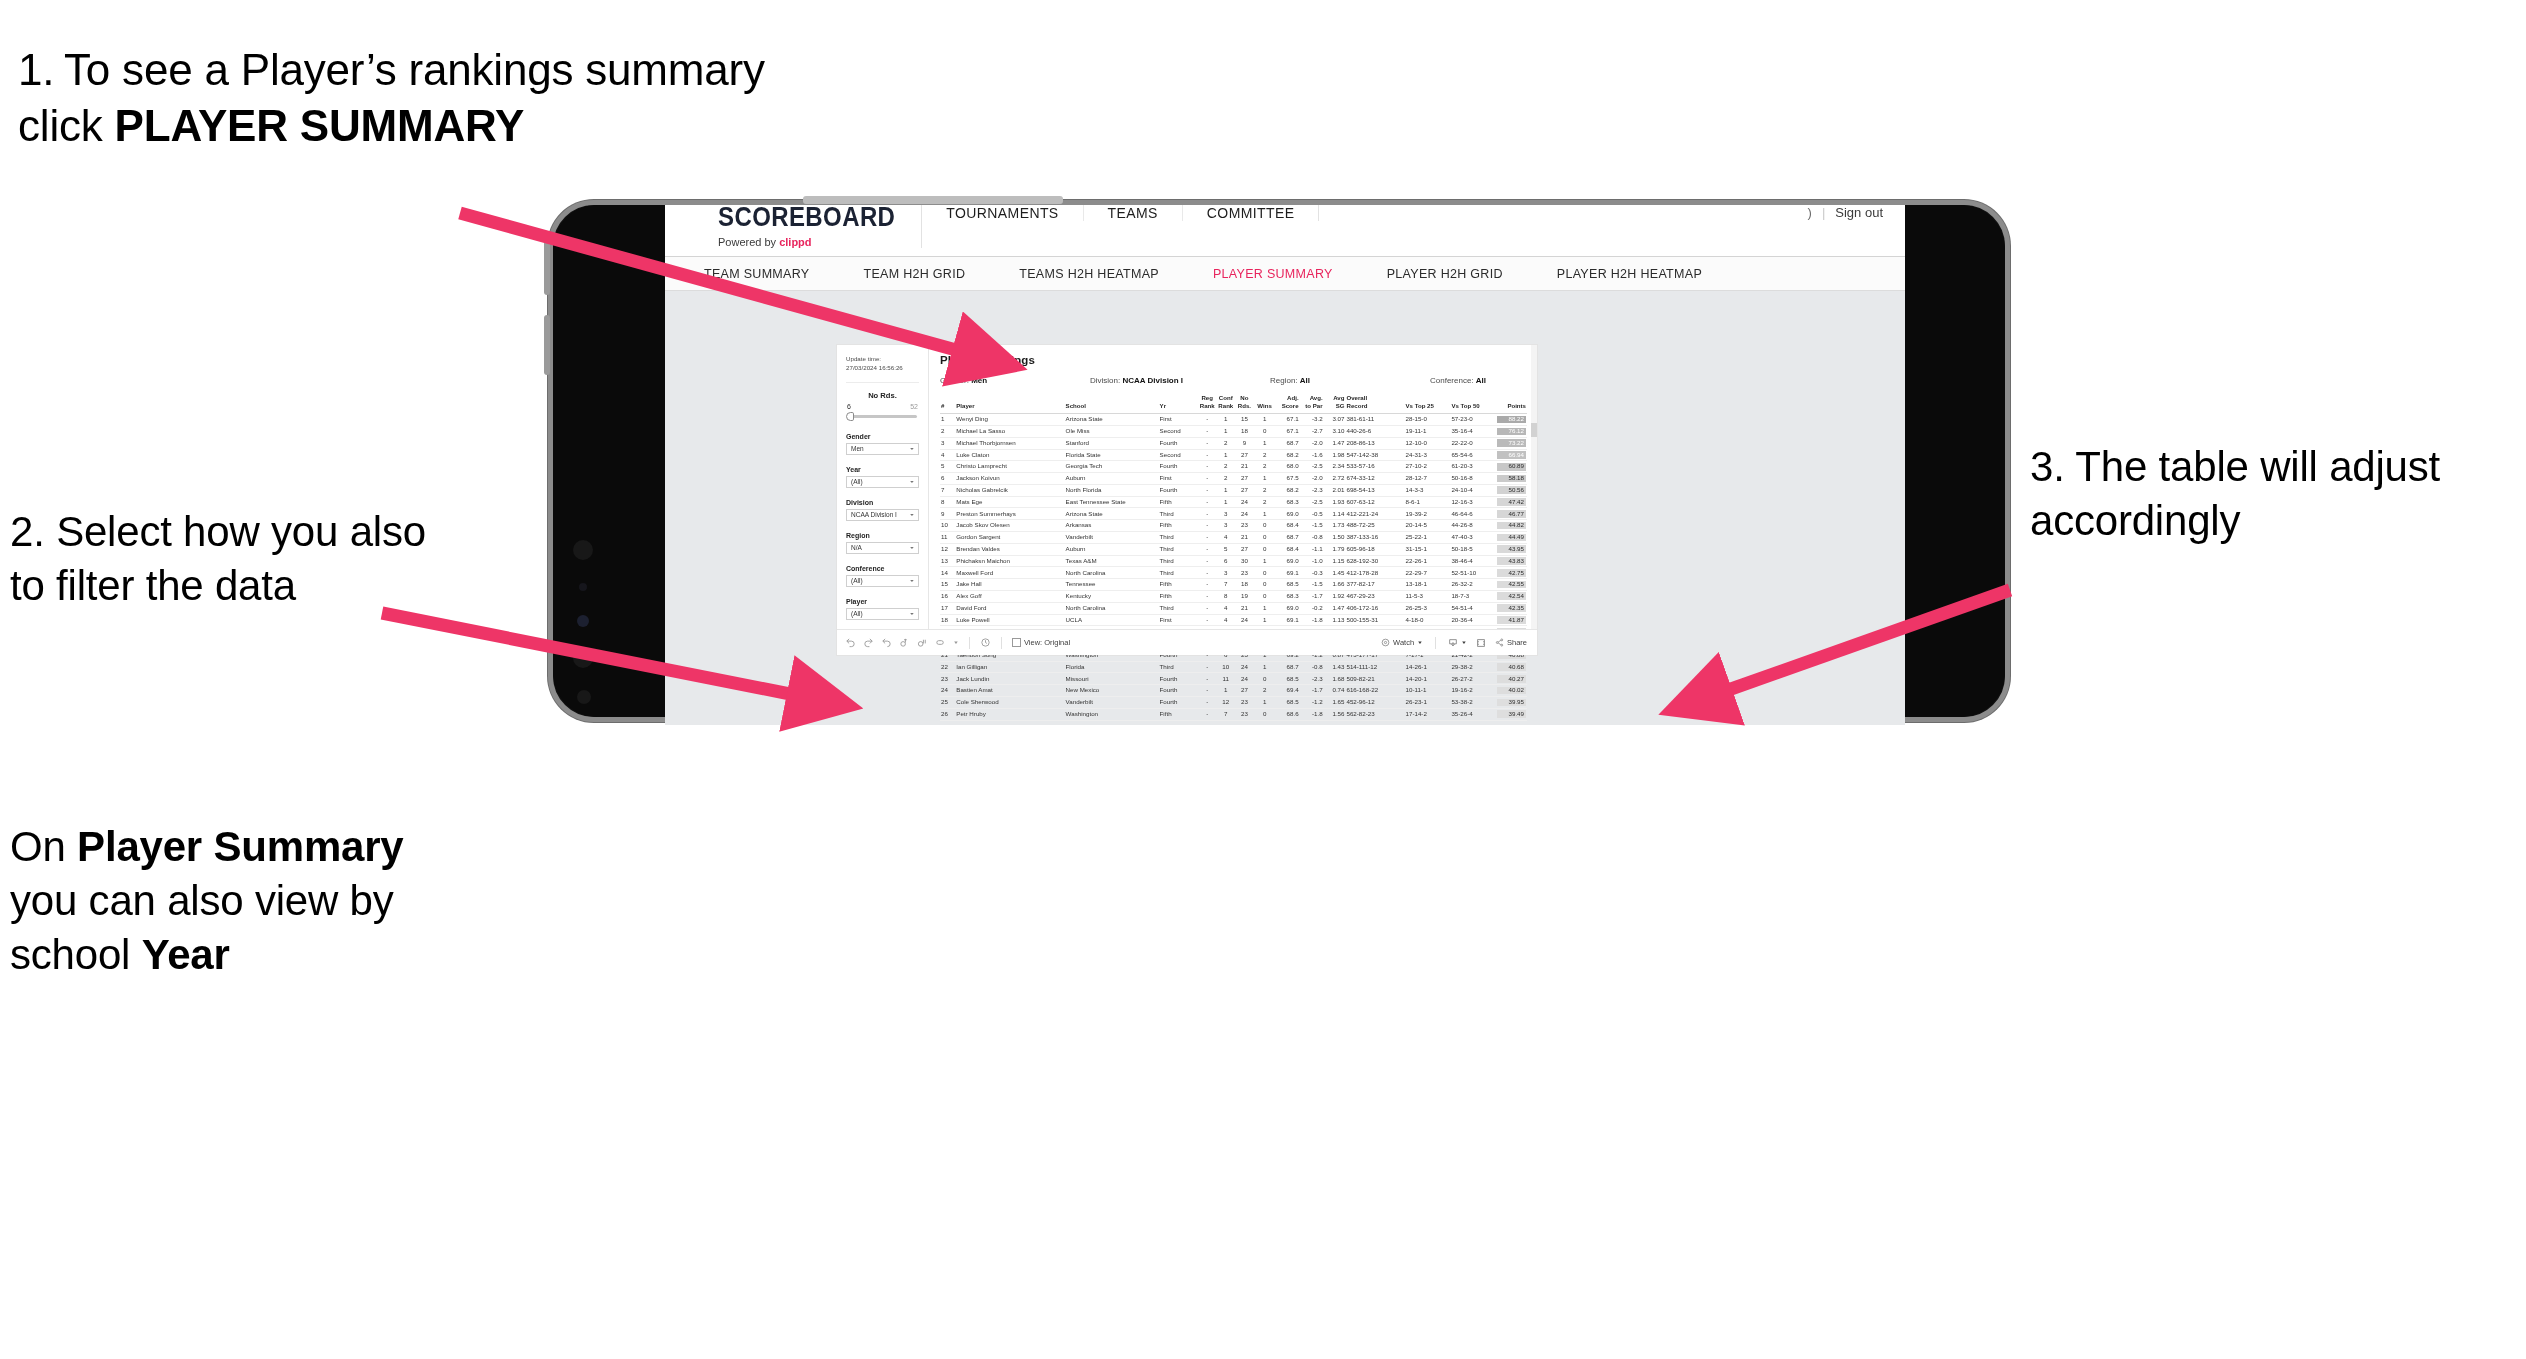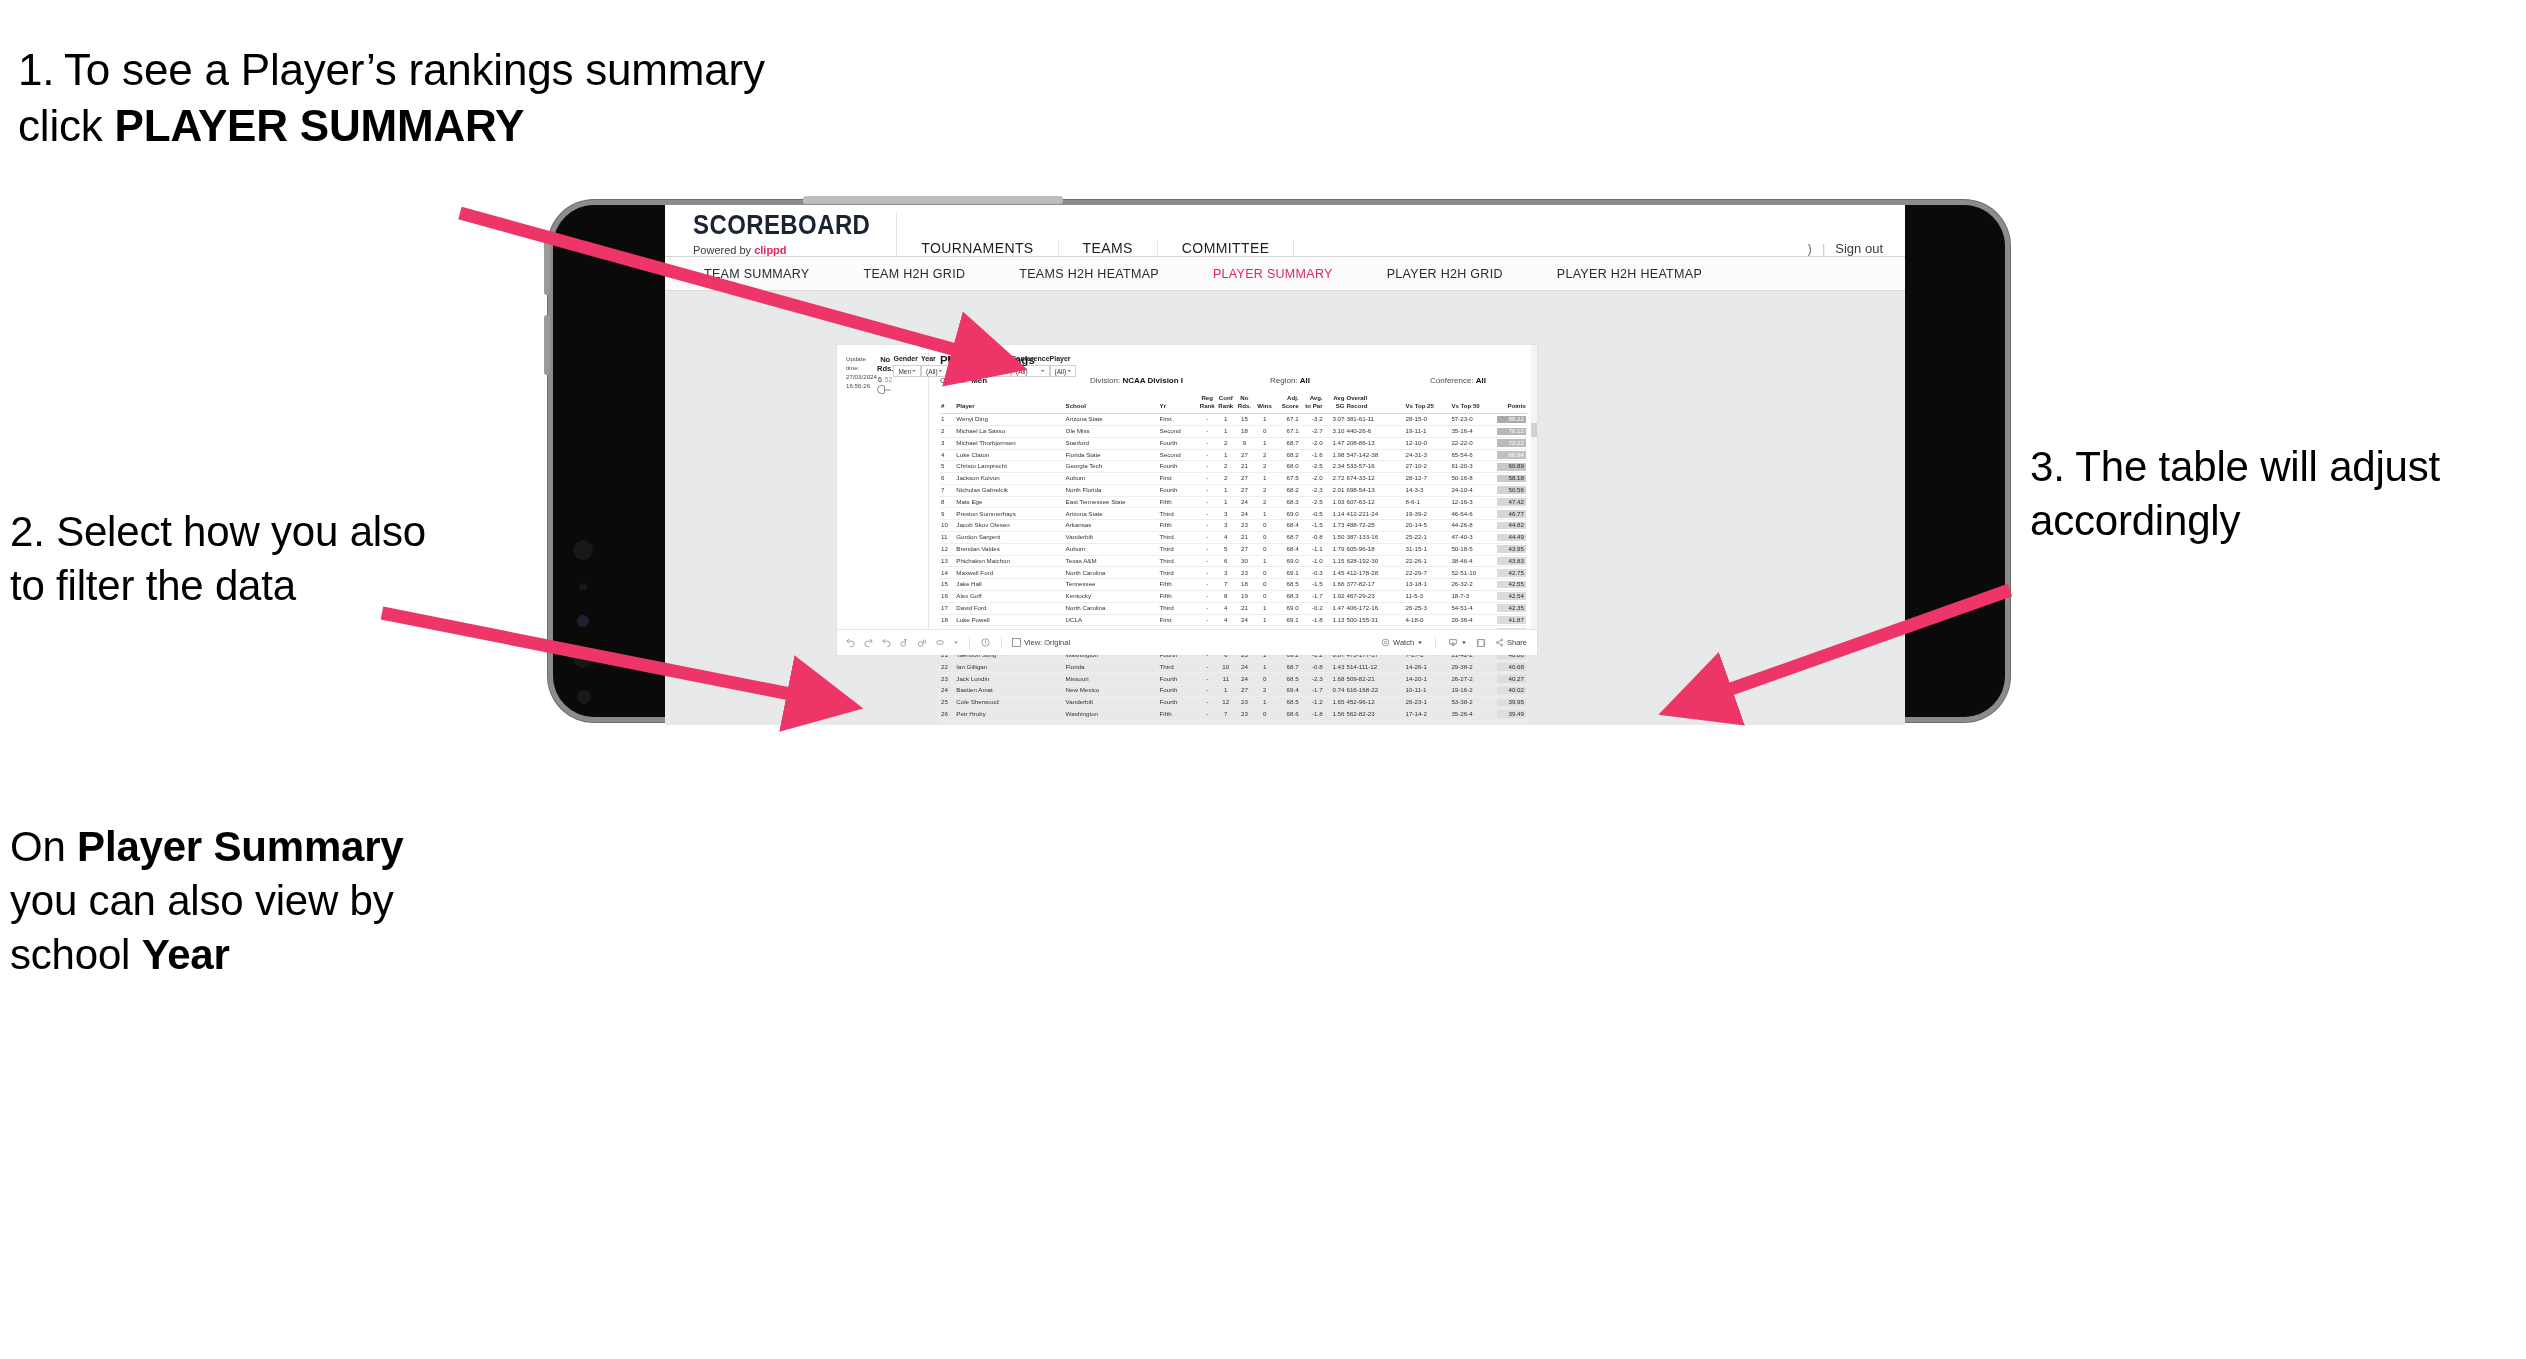--- a/index.html
+++ b/index.html
@@ -65,23 +65,24 @@
   .screen {
     position: absolute;
     left: 112px; top: 0px;
     width: 1240px; height: 520px;
     background: #e7e9eb;
     overflow: hidden;
   }
 
   
   .appbar {
-    height: 52px; background:#fff; display:flex; align-items:flex-end;
+    height: 52px; background:#fff; display:flex; align-items:flex-start;
     border-bottom: 1px solid #d4d4d4;
     position: relative;
+    padding-left: 25px;
   }
   .brand {
     display:flex; flex-direction:column; justify-content:center;
     padding: 0 26px 0 28px;
     border-right: 1px solid #e2e2e2;
     min-width: 200px;
   }
   .brand-title {
     font-family: "Liberation Sans", sans-serif;
     font-weight: 700; font-size: 24px; letter-spacing: 0.4px;
@@ -127,21 +128,21 @@
     position:absolute; left: 172px; top: 54px;
     width: 700px; height: 310px;
     background:#fff; display:flex;
     box-shadow: 0 0 0 1px #e3e3e3;
   }
 
   
   .filters {
     width: 92px; border-right: 1px solid #e6e6e6;
     padding: 10px 9px 6px 9px;
-    display:flex; flex-direction:row;
+    display:flex; flex-direction:column;
   }
   .upd { font-size: 6.2px; color:#4a4a4a; line-height:1.45; }
   .upd-div { border-top: 1px solid #ececec; margin: 9px 0 8px 0; }
   .fgroup { margin-bottom: 11px; }
   .flabel { font-size: 7px; font-weight:700; color:#222; margin-bottom: 3px; }
   .fselect {
     height: 12px; border:1px solid #cfcfcf; background:#fff;
     display:flex; align-items:center; justify-content:space-between;
     padding: 0 3px 0 4px; font-size: 6.5px; color:#333; cursor:pointer;
   }

